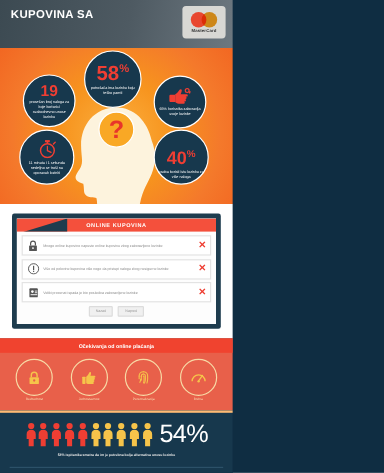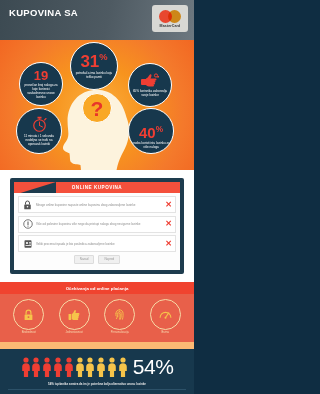--- a/index.html
+++ b/index.html
@@ -129,21 +129,21 @@
     border: 1.2px solid #f7d9a5; margin: 0 auto;
     display: flex; flex-direction: column;
     align-items: center; justify-content: center;
     color: #f6c44a;
   }
   .band-lab { font-size: 2.7px; color: #f8d9b0; margin-top: .5px; line-height: 3.4px; }
 
   
   .foot {
     background: #17384d; height: 52px;
-    border-top: 7px solid #fdba74;
+    border-top: 2px solid #fdba74;
     padding: 7px 8px 0 8px; position: relative;
   }
   .foot-inner { display: flex; align-items: center; justify-content: center; gap: 5px; }
   .people { display: flex; gap: .8px; }
   .big54 { color: #ffffff; font-size: 21px; font-weight: 300; line-height: 1; letter-spacing: -.5px; }
   .foot-cap {
     color: #e8e8e8; font-size: 2.9px; text-align: center;
     margin-top: 5px; font-weight: bold; line-height: 4px;
   }
   .foot-rule { position:absolute; left:8px; right:8px; bottom:4px; height:1px; background:#2c5168; }
@@ -171,21 +171,21 @@
     <svg class="head-sil" viewBox="0 0 100 100">
       <path fill="#fdf3dd" d="M50 4C30 4 18 20 18 38c0 9 2 14 0 19-1 3-5 7-5 10 0 4 5 5 7 6 1 4 0 8 2 10 2 3 8 2 10 3 1 5 0 10 2 14h36c2-20 8-26 12-36 4-11 4-20 0-30C78 16 66 4 50 4z"></path>
     </svg>
 
     <div class="qmark">
       <span>?</span>
     </div>
 
     <div class="bub b58">
       <div class="big">
-        <span>31</span><span class="pct">%</span>
+        <span>58</span><span class="pct">%</span>
       </div>
       <div class="cap">potrošača ima lozinku koju teško pamti</div>
     </div>
 
     <div class="bub b10">
       <div class="big">19</div>
       <div class="cap">prosečan broj naloga za koje korisnici svakodnevno unose lozinku</div>
     </div>
 
     <div class="bub bhand">

